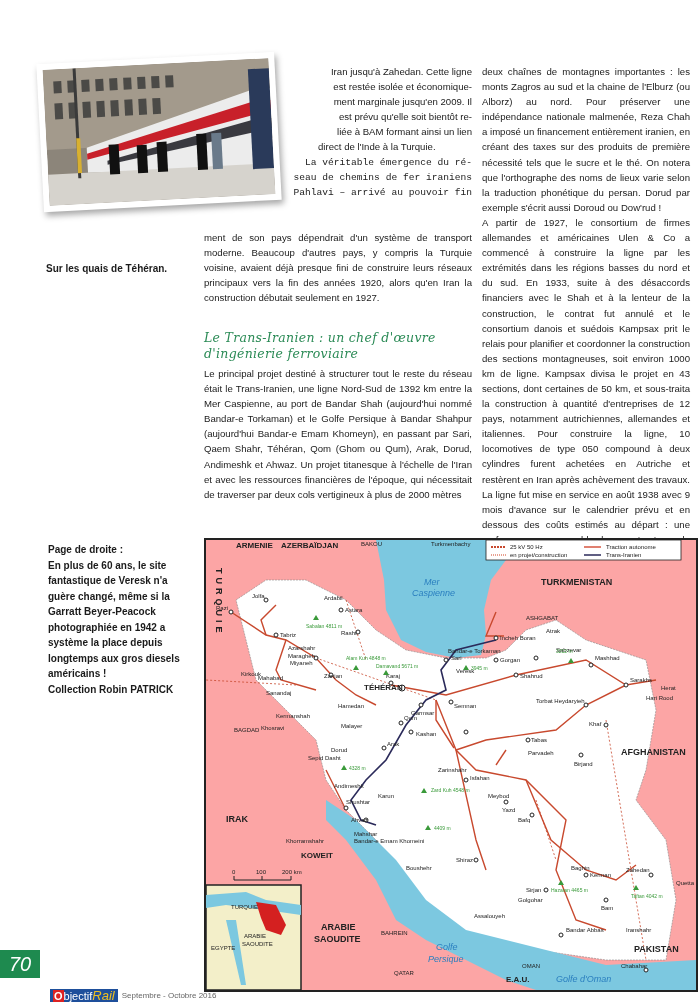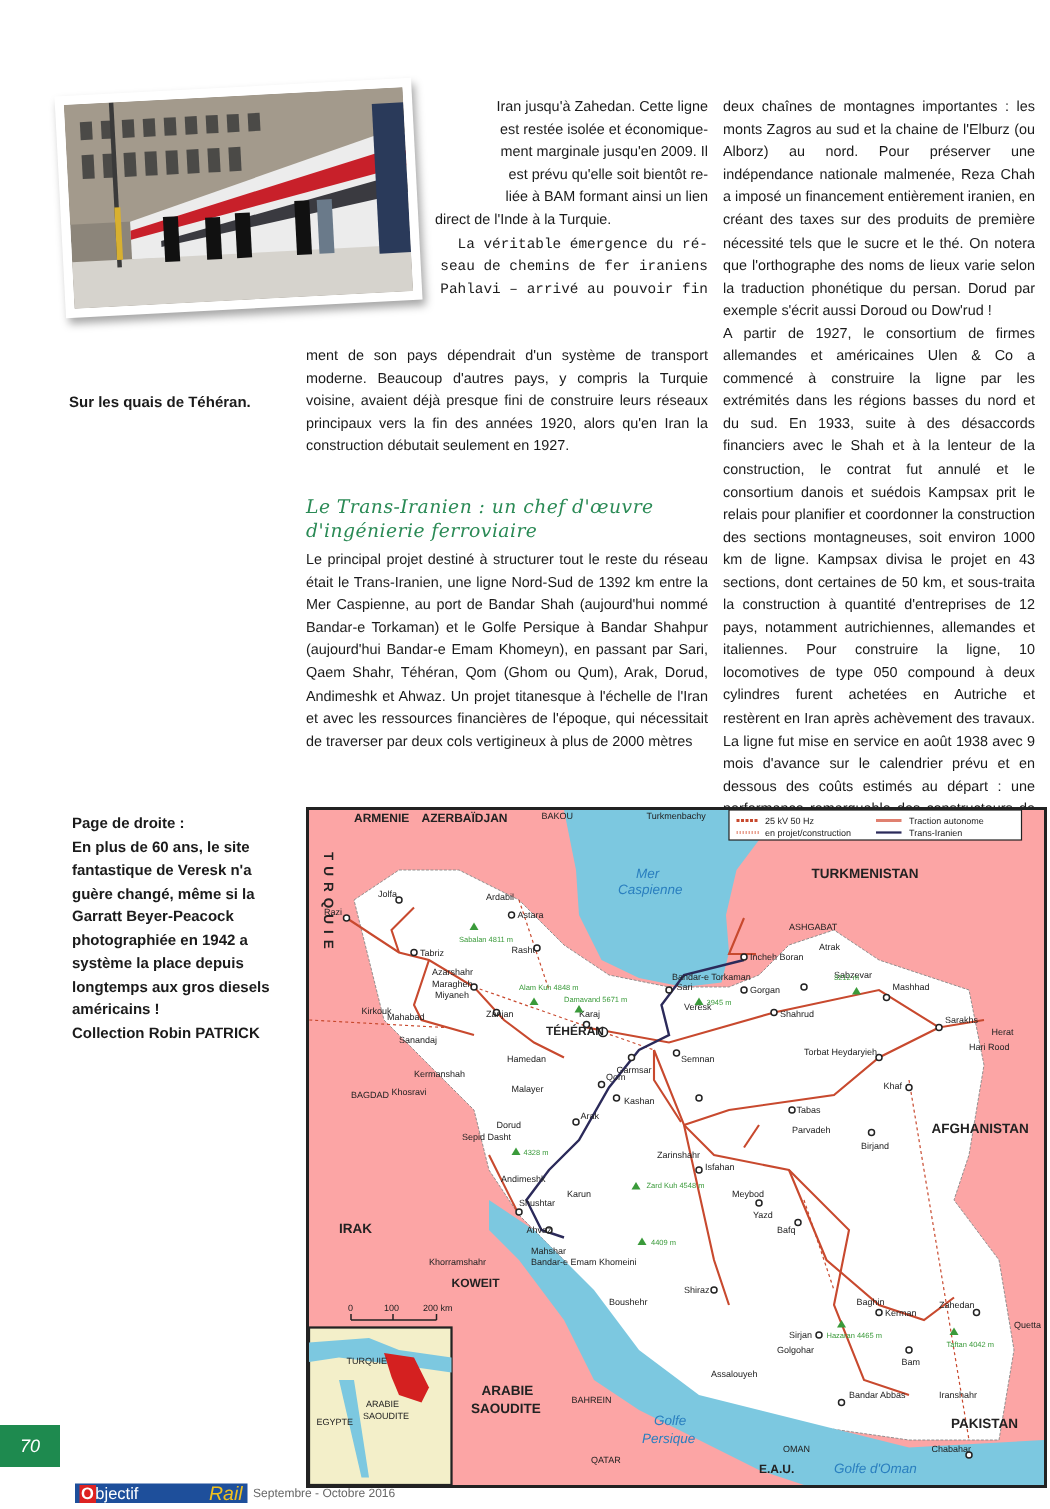--- a/index.html
+++ b/index.html
@@ -6,25 +6,25 @@
   body{width:700px;height:1006px;position:relative;overflow:hidden;font-family:"Liberation Sans",sans-serif;color:#1b1b1b;}
   .abs{position:absolute;}
   .photo{left:40px;top:58px;width:238px;height:148px;transform:rotate(-3deg);background:#fff;box-shadow:2px 4px 6px rgba(0,0,0,.35);padding:6px;box-sizing:border-box;}
   .photo svg{width:100%;height:100%;display:block;}
   .caption{font-size:10px;font-weight:bold;line-height:13px;}
   .col{font-size:9.6px;line-height:15.1px;text-align:justify;}
   .col p{margin:0;}
   .heading{font-family:"DejaVu Serif",serif;font-style:italic;color:#2a8a55;font-size:12.5px;line-height:16px;letter-spacing:.3px;}
   .map{left:204px;top:538px;width:494px;height:454px;border:2px solid #222;box-sizing:border-box;overflow:hidden;background:#fca5a5;}
   .map svg{width:100%;height:100%;display:block;}
-  .pagenum{left:0;top:950px;width:40px;height:28px;background:#1e8a4f;color:#fff;font-size:12px;font-style:italic;display:flex;align-items:center;justify-content:center;}
+  .pagenum{left:0;top:950px;width:40px;height:28px;background:#1e8a4f;color:#fff;font-size:20px;font-style:italic;display:flex;align-items:center;justify-content:center;}
   .footer{left:50px;top:989px;display:flex;align-items:center;gap:4px;font-size:8px;color:#666;}
   .logo{background:#1e4f9b;color:#fff;font-size:11px;padding:0 3px;display:flex;align-items:center;height:13px;}
   .logo .o{background:#d22;color:#fff;padding:0 1px;font-weight:bold;}
-  .logo .r{color:#f0c020;font-style:italic;font-size:13px;padding-left:47px;}
+  .logo .r{color:#f0c020;font-style:italic;font-size:13px;}
   .mt{font-size:6px;fill:#222;font-family:"Liberation Sans",sans-serif;}
   .mtb{font-size:8px;font-weight:bold;fill:#222;font-family:"Liberation Sans",sans-serif;}
   .mcountry{font-size:9px;font-weight:bold;fill:#222;font-family:"Liberation Sans",sans-serif;}
   .msea{font-size:9px;font-style:italic;fill:#2a7fbf;font-family:"Liberation Sans",sans-serif;}
   .mpeak{font-size:5px;fill:#3a9a3a;font-family:"Liberation Sans",sans-serif;}
 </style>
 </head>
 <body>
 
 <div class="abs photo">
@@ -67,21 +67,21 @@
   </svg>
 </div>
 <div class="abs caption" style="left:46px;top:262px;">Sur les quais de Téhéran.</div>
 
 <div class="abs col" style="left:288px;top:64px;width:184px;">
   <div style="text-align:right;">Iran jusqu'à Zahedan. Cette ligne</div>
   <div style="text-align:right;">est restée isolée et économique-</div>
   <div style="text-align:right;">ment marginale jusqu'en 2009. Il</div>
   <div style="text-align:right;">est prévu qu'elle soit bientôt re-</div>
   <div style="text-align:right;">liée à BAM formant ainsi un lien</div>
-  <div style="text-align:left;padding-left:2px;">direct de l'Inde à la Turquie.</div>
+  <div style="text-align:left;padding-left:2px;margin-left:28px;">direct de l'Inde à la Turquie.</div>
 </div>
 <div class="abs col" style="left:276px;top:155px;width:196px;font-family:Liberation Mono, monospace;">
   <div style="text-align:right;">La véritable émergence du ré-</div>
   <div style="text-align:right;">seau de chemins de fer iraniens</div>
   <div style="text-align:right;">Pahlavi – arrivé au pouvoir fin</div>
 </div>
 <div class="abs col" style="left:204px;top:230px;width:268px;">ment de son pays dépendrait d'un système de transport moderne. Beaucoup d'autres pays, y compris la Turquie voisine, avaient déjà presque fini de construire leurs réseaux principaux vers la fin des années 1920, alors qu'en Iran la construction débutait seulement en 1927.</div>
 
 <div class="abs heading" style="left:204px;top:330px;width:280px;">Le Trans-Iranien : un chef d'œuvre d'ingénierie ferroviaire</div>
 

